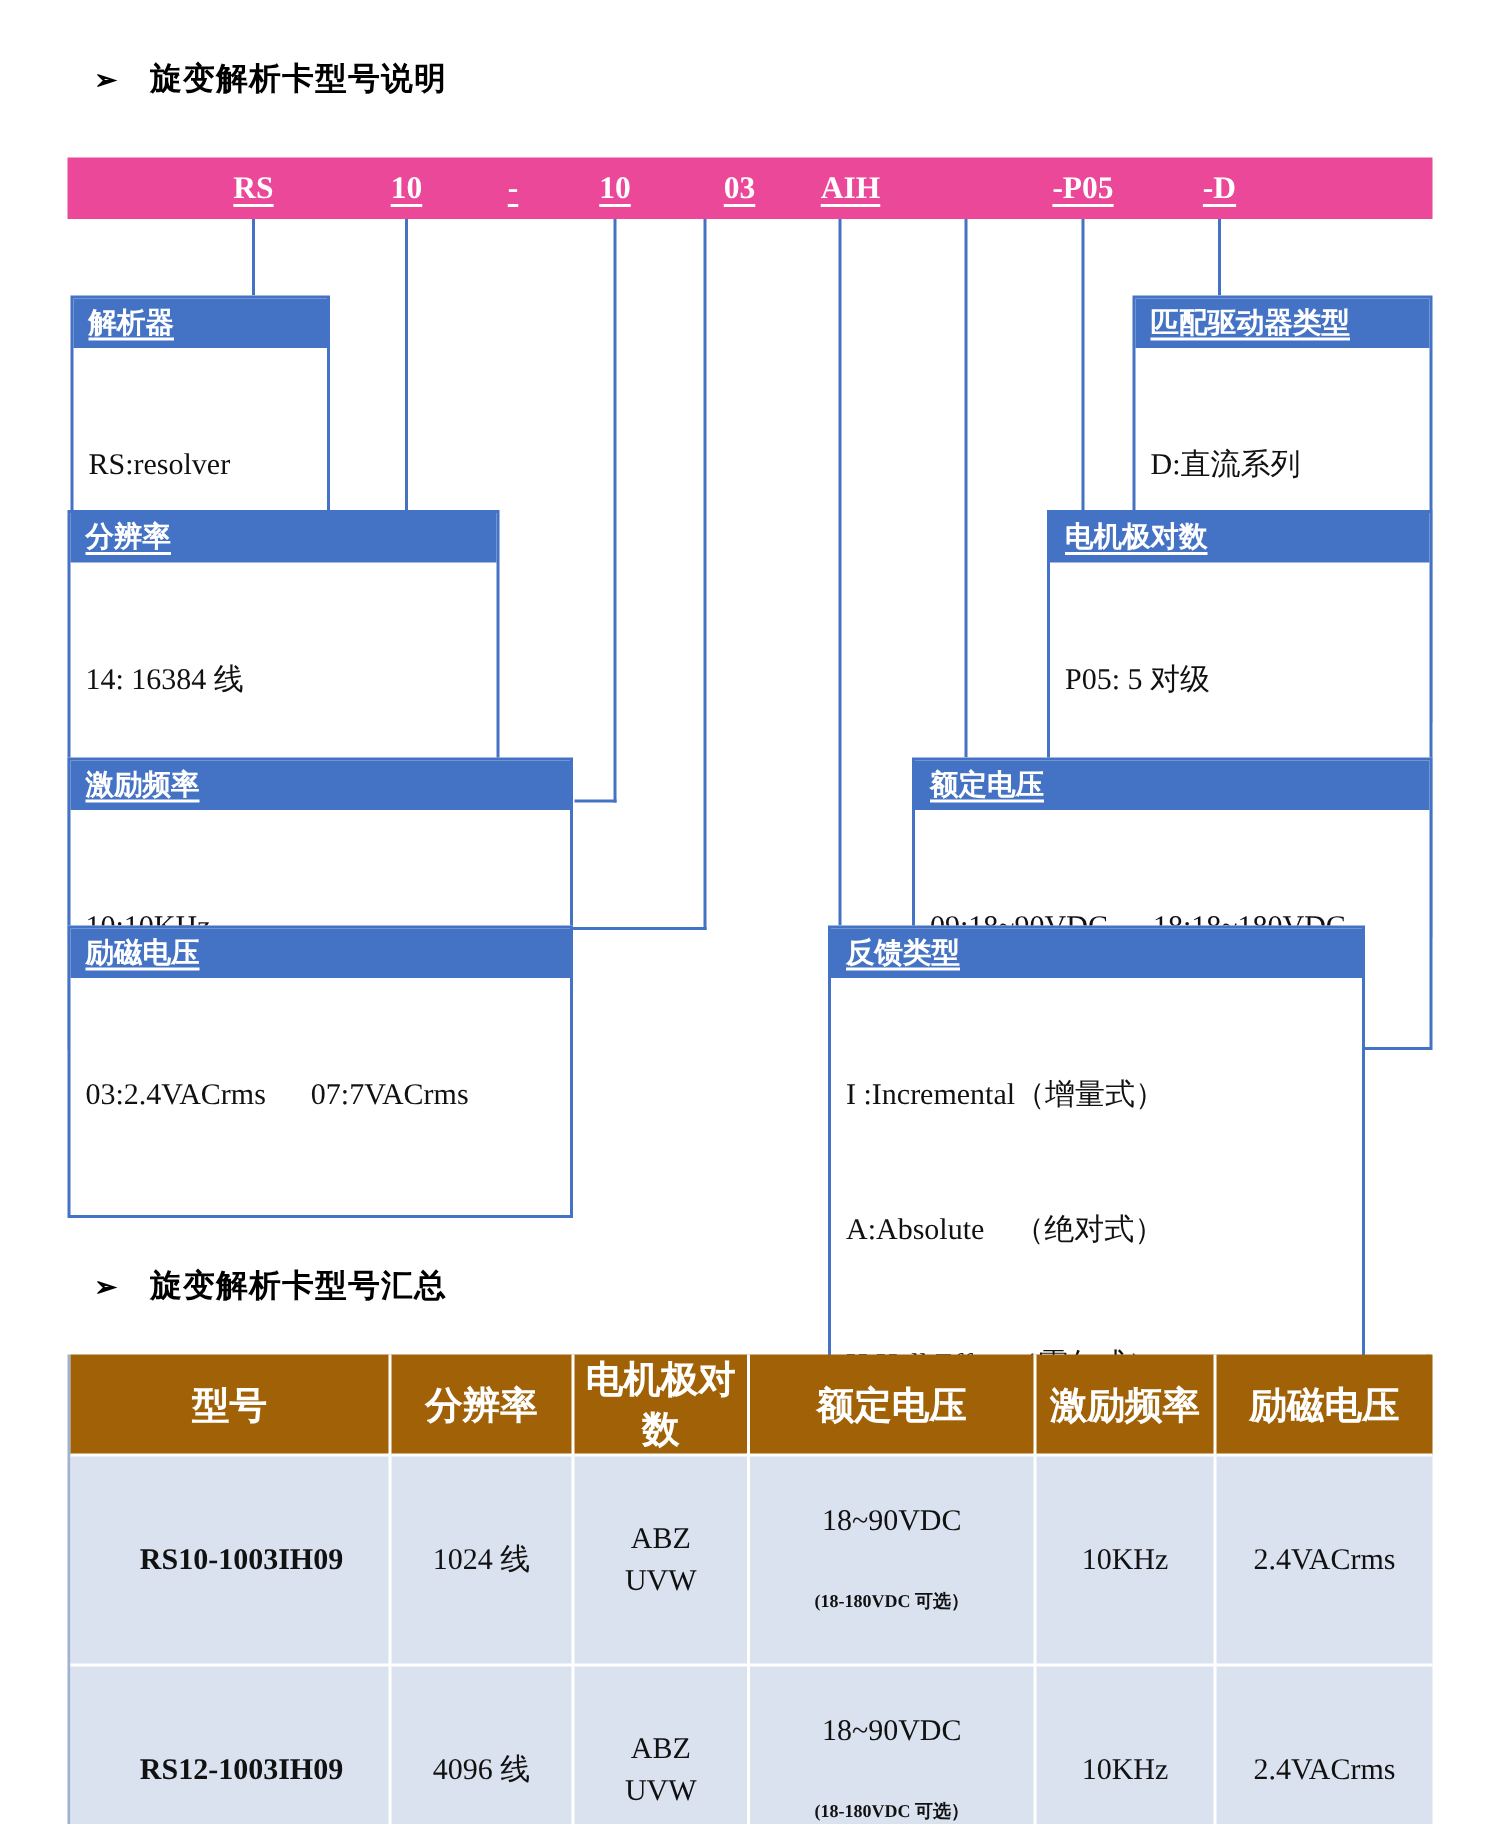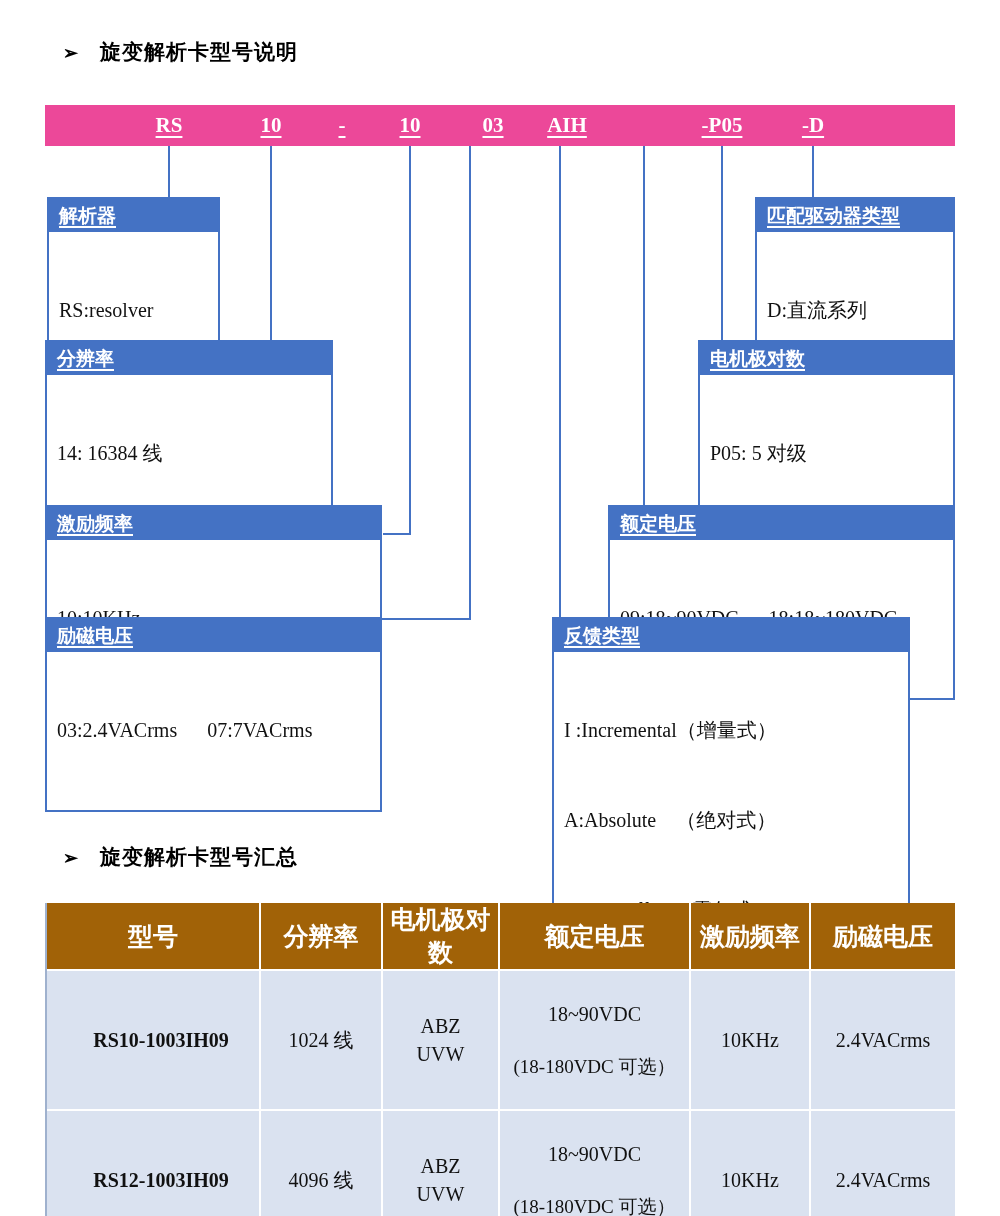--- a/index.html
+++ b/index.html
@@ -119,21 +119,21 @@
     font-size: 20px;
     padding: 2px 2px;
     white-space: pre-line;
     line-height: 28px;
   }
   .tbl td:first-child { border-left: 0; }
   .tbl td:last-child  { border-right: 0; }
   .tbl tr:last-child td { border-bottom: 0; }
   .tbl td.model { font-weight: bold; padding-left: 18px; }
   .tbl td .v-main { font-size: 20px; line-height: 26px; }
-  .tbl td .v-sub  { font-size: 19px; line-height: 24px; }
+  .tbl td .v-sub  { font-size: 12px; line-height: 24px; font-weight: bold; }
 </style>
 </head>
 <body>
 
 <div class="page">
 
   <div class="sec-title" style="top:38px;">
     <span class="arrow">➢</span>
     <span>旋变解析卡型号说明</span>
   </div>

